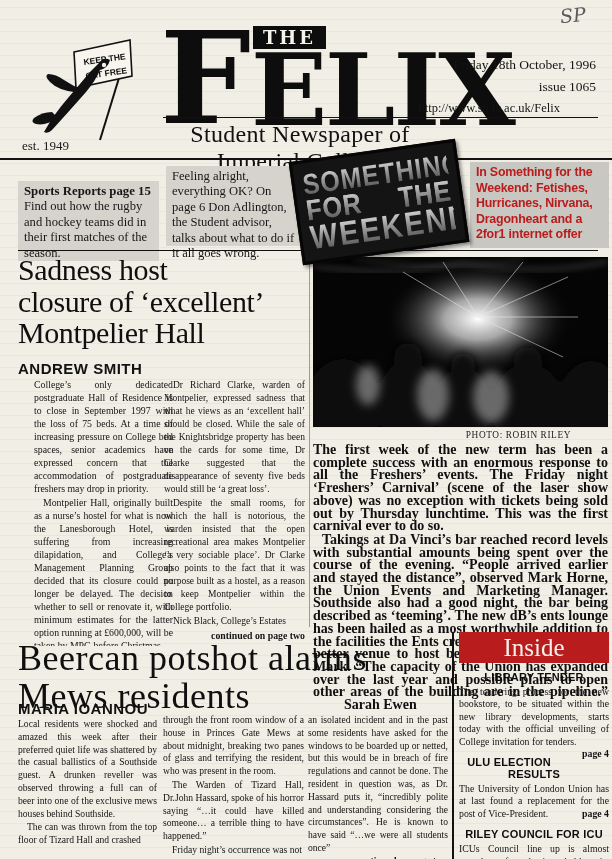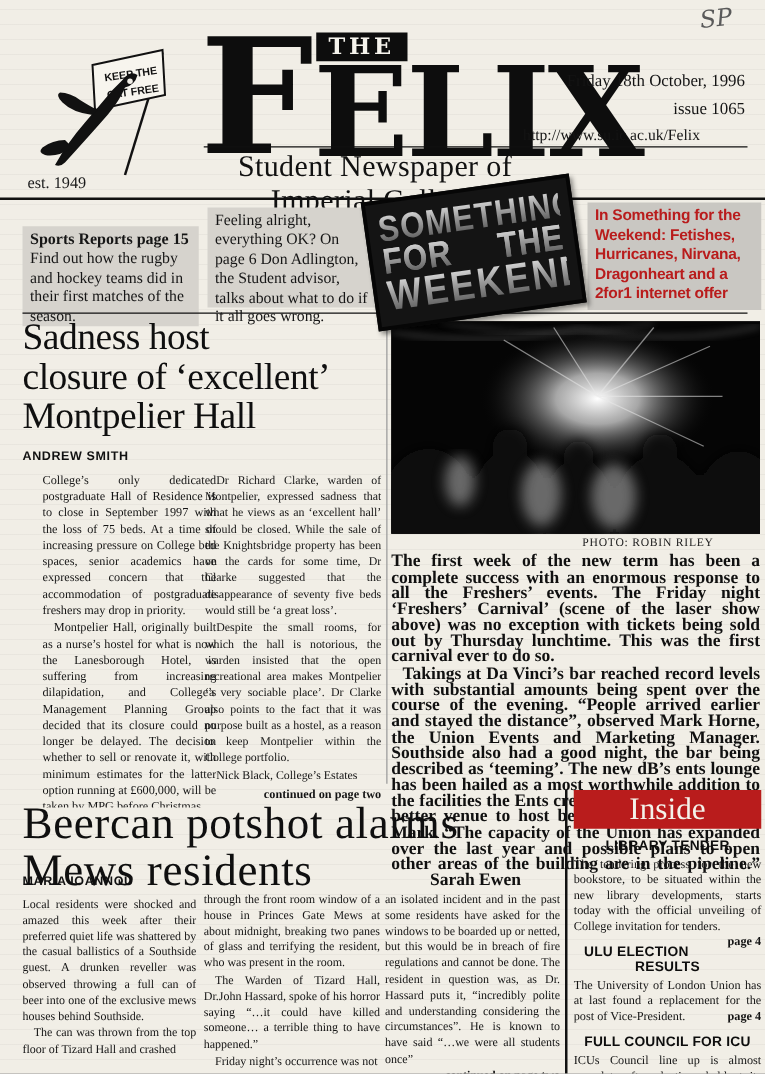--- a/index.html
+++ b/index.html
@@ -45,21 +45,21 @@
        transform:scaleY(1.15);line-height:1.04;letter-spacing:1px;}
   .plq1{font-size:25px;}
   .plq2{display:flex;justify-content:space-between;font-size:25px;}
   .plq2 span{background:linear-gradient(180deg,#e8e8e8,#9a9a9a 45%,#4c4c4c);
        -webkit-background-clip:text;background-clip:text;color:transparent;}
   .plq3{font-size:29px;letter-spacing:2px;}
   .rule-teaser{position:absolute;top:250px;left:18px;right:14px;border-top:1.6px solid #111;z-index:1;}
   
   .headline1{position:absolute;left:18px;top:254px;width:295px;font-size:30px;line-height:31.5px;
              letter-spacing:-.4px;color:#0f0f0f;}
-  .byline{position:absolute;font-family:"Liberation Sans",sans-serif;font-weight:700;font-size:10px;
+  .byline{position:absolute;font-family:"Liberation Sans",sans-serif;font-weight:700;font-size:15px;
           letter-spacing:.5px;color:#111;}
   .by1{left:18px;top:360px;}
   .bodycol{position:absolute;font-size:9.8px;line-height:13px;text-align:justify;overflow:hidden;}
   .bodycol p{margin:0;}
   .bodycol p.ind{text-indent:9px;margin-top:1px;}
   .c1a{left:34px;top:378px;width:139px;height:268px;}
   .c2a{left:164px;top:378px;width:141px;height:250px;font-size:9.5px;}
   .cont{position:absolute;left:164px;top:630px;width:141px;text-align:right;font-weight:700;font-size:9.8px;}
   .vrule-photo{position:absolute;left:309px;top:255px;height:372px;border-left:1px solid #9a9a9a;}
   .photo{position:absolute;left:313px;top:257px;width:295px;height:170px;background:#000;}
@@ -256,20 +256,20 @@
       </div>
     </div>
     <div>
       <div class="in-head">ULU ELECTION RESULTS</div>
       <div class="in-body">
         <span>The University of London Union has at last found a replacement for the post of Vice-President.</span>
         <span class="in-page">page 4</span>
       </div>
     </div>
     <div>
-      <div class="in-head">FULL COUNCIL FOR ICU</div>
+      <div class="in-head">RILEY COUNCIL FOR ICU</div>
       <div class="in-body">
         <span>ICUs Council line up is almost complete after elections held at its first meeting of the year.</span>
         
       </div>
     </div>
   </div>
 </div>
 
 </body></html>

